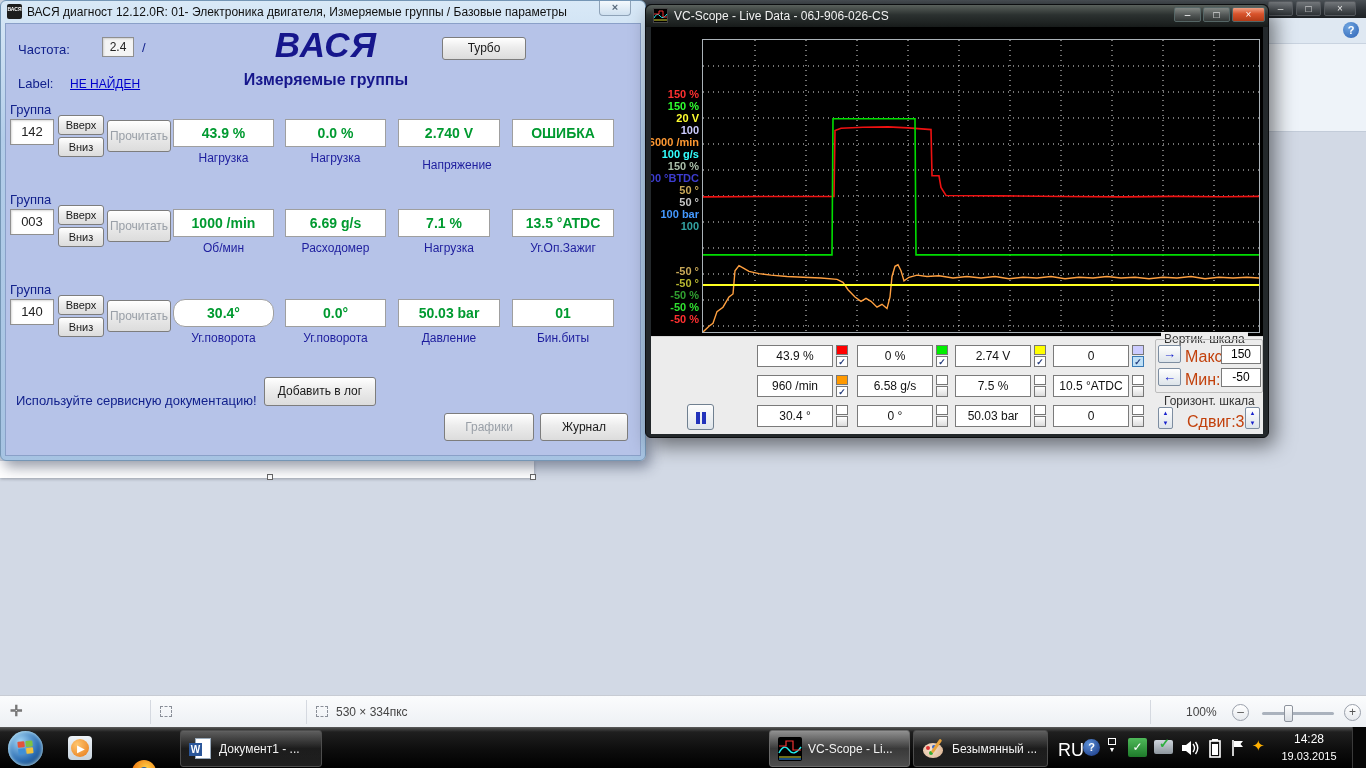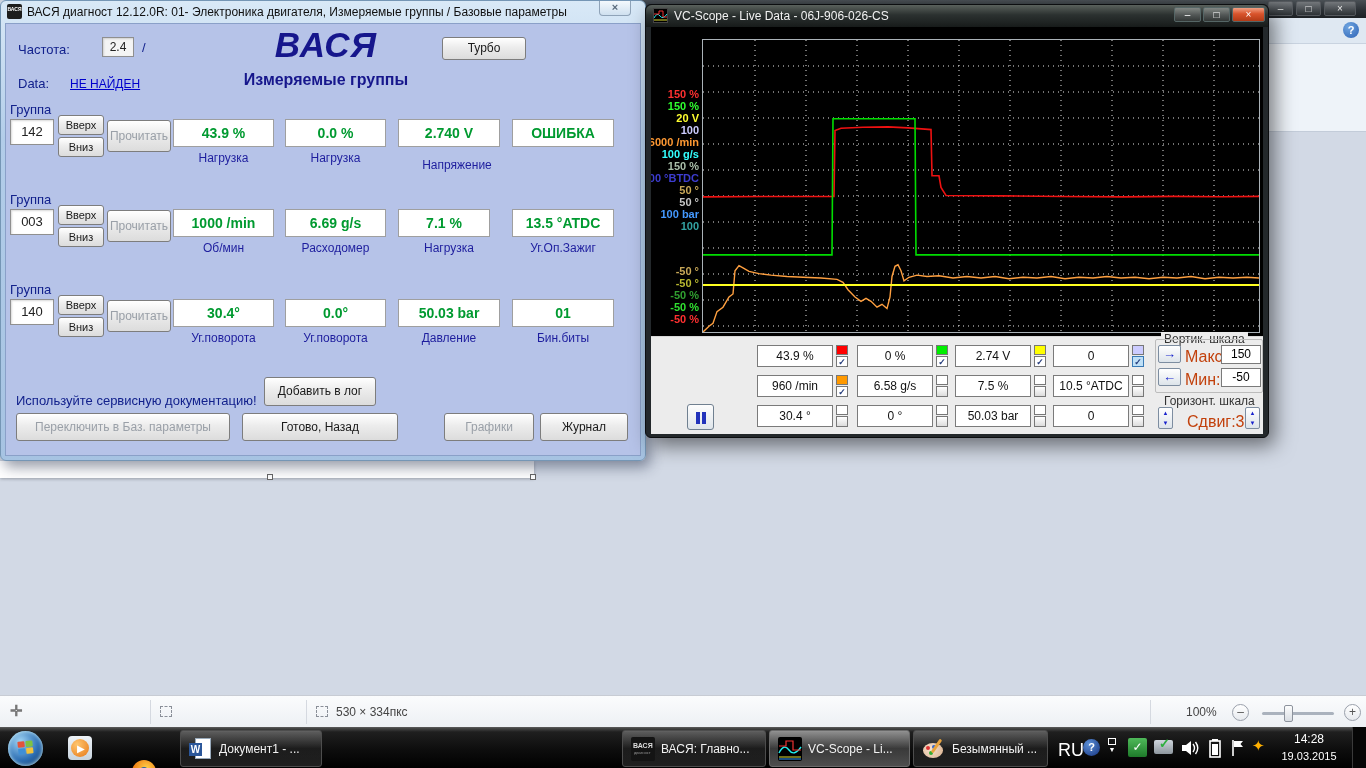--- a/index.html
+++ b/index.html
@@ -155,21 +155,21 @@
     <div id="vasya-title">ВАСЯ диагност 12.12.0R: 01- Электроника двигателя,  Измеряемые группы / Базовые параметры</div>
     <div id="vasya-close">×</div>
   </div>
   <div id="vclient">
     <div class="vlabel" style="left:12px;top:18px">Частота:</div>
     <div class="vinput" style="left:96px;top:13px;width:32px;height:20px;line-height:18px">2.4</div>
     <div class="vlabel" style="left:136px;top:16px">/</div>
     <div id="vasya-big-title">ВАСЯ</div>
     <div class="btn" style="left:436px;top:13px;width:84px;height:23px;line-height:21px">Турбо</div>
     <div id="vasya-subtitle">Измеряемые группы</div>
-    <div class="vlabel" style="left:12px;top:52px">Data:</div>
+    <div class="vlabel" style="left:12px;top:52px">Label:</div>
     <div class="abs link" style="left:64px;top:53px">НЕ НАЙДЕН</div>
 
     <div id="vasya-groups">
         <div class="group-row" style="top: 78px;">
           <div class="vlabel" style="left: 4px; top: 0px;">Группа</div>
           <div class="vinput gnum" style="">142</div>
           <div class="btn" style="left: 52px; top: 13px; width: 46px; height: 20px; line-height: 18px; font-size: 11px;">Вверх</div>
           <div class="btn" style="left: 52px; top: 35px; width: 46px; height: 20px; line-height: 18px; font-size: 11px;">Вниз</div>
           <div class="btn dis" style="left: 101px; top: 18px; width: 64px; height: 32px; line-height: 30px;">Прочитать</div>
           <div class="gv" style="left: 167px; width: 101px;">43.9 %</div>
@@ -195,35 +195,33 @@
           <div class="gc" style="left: 392px; width: 102px;">Нагрузка</div>
           <div class="gv" style="left: 506px; width: 102px;">13.5 °ATDC</div>
           <div class="gc" style="left: 506px; width: 102px;">Уг.Оп.Зажиг</div>
         </div>
         <div class="group-row" style="top: 258px;">
           <div class="vlabel" style="left: 4px; top: 0px;">Группа</div>
           <div class="vinput gnum" style="">140</div>
           <div class="btn" style="left: 52px; top: 13px; width: 46px; height: 20px; line-height: 18px; font-size: 11px;">Вверх</div>
           <div class="btn" style="left: 52px; top: 35px; width: 46px; height: 20px; line-height: 18px; font-size: 11px;">Вниз</div>
           <div class="btn dis" style="left: 101px; top: 18px; width: 64px; height: 32px; line-height: 30px;">Прочитать</div>
-          <div class="gv" style="left: 167px; width: 101px;">30.4°</div>
+          <div class="gv" style="left: 167px; width: 101px; border-radius: 12px;">30.4°</div>
           <div class="gc" style="left: 167px; width: 101px;">Уг.поворота</div>
           <div class="gv" style="left: 279px; width: 101px;">0.0°</div>
           <div class="gc" style="left: 279px; width: 101px;">Уг.поворота</div>
           <div class="gv" style="left: 392px; width: 102px;">50.03 bar</div>
           <div class="gc" style="left: 392px; width: 102px;">Давление</div>
           <div class="gv" style="left: 506px; width: 102px;">01</div>
           <div class="gc" style="left: 506px; width: 102px;">Бин.биты</div>
         </div>
       </div>
 
     <div class="vlabel" style="left:10px;top:369px">Используйте сервисную документацию!</div>
     <div class="btn" style="left:258px;top:353px;width:112px;height:29px;line-height:27px">Добавить в лог</div>
-    <div class="btn dis" style="left:10px;top:389px;width:214px;height:28px;line-height:26px">Переключить в Баз. параметры</div>
-    <div class="btn" style="left:236px;top:389px;width:156px;height:28px;line-height:26px">Готово, Назад</div>
     <div class="btn dis" style="left:438px;top:389px;width:90px;height:28px;line-height:26px">Графики</div>
     <div class="btn" style="left:534px;top:389px;width:88px;height:28px;line-height:26px">Журнал</div>
   </div>
 </div>
 
 <div class="abs" id="scope">
   <div class="titlebar">
     <div id="scope-icon">
       <svg width="13" height="13" viewBox="0 0 13 13">
           <path d="M0 9 Q3 3 6 7 T13 5" stroke="#2ee" fill="none" stroke-width="1"></path>
@@ -364,27 +362,20 @@
   </div>
 
   <div class="tbtn" style="left:180px;width:142px">
     <span class="tico">
       <span style="position:absolute;left:6px;top:1px;width:16px;height:21px;background:#fff;border:1px solid #9ab;"></span>
       <span style="position:absolute;left:0;top:6px;width:13px;height:13px;background:#2b579a;color:#fff;font-size:10px;font-weight:bold;text-align:center;line-height:13px">W</span>
     </span>
     <span>Документ1 - ...</span>
   </div>
 
-  <div class="tbtn" style="left:622px;width:144px">
-    <span class="tico" style="background:#141414;border-radius:2px">
-      <span style="position:absolute;left:2px;top:5px;color:#ddd;font-size:7px;font-weight:bold">ВАСЯ</span>
-      <span style="position:absolute;left:3px;top:13px;color:#999;font-size:4px">диагност</span>
-    </span>
-    <span>ВАСЯ:  Главно...</span>
-  </div>
   <div class="tbtn active" style="left:769px;width:141px">
     <span class="tico" style="background:#000;border-radius:2px">
       <svg width="24" height="24" viewBox="0 0 24 24">
           <path d="M1 16 Q6 6 11 13 T23 10" stroke="#2ee" fill="none" stroke-width="1.4"></path>
           <path d="M1 9 L8 9 8 4 15 4 15 13 23 13" stroke="#e33" fill="none" stroke-width="1.2"></path>
           <path d="M1 20 L23 20" stroke="#dd3" fill="none" stroke-width="1.2"></path>
           <path d="M1 22 L23 22" stroke="#39f" fill="none" stroke-width="1"></path>
         </svg>
     </span>
     <span>VC-Scope  -  Li...</span>

